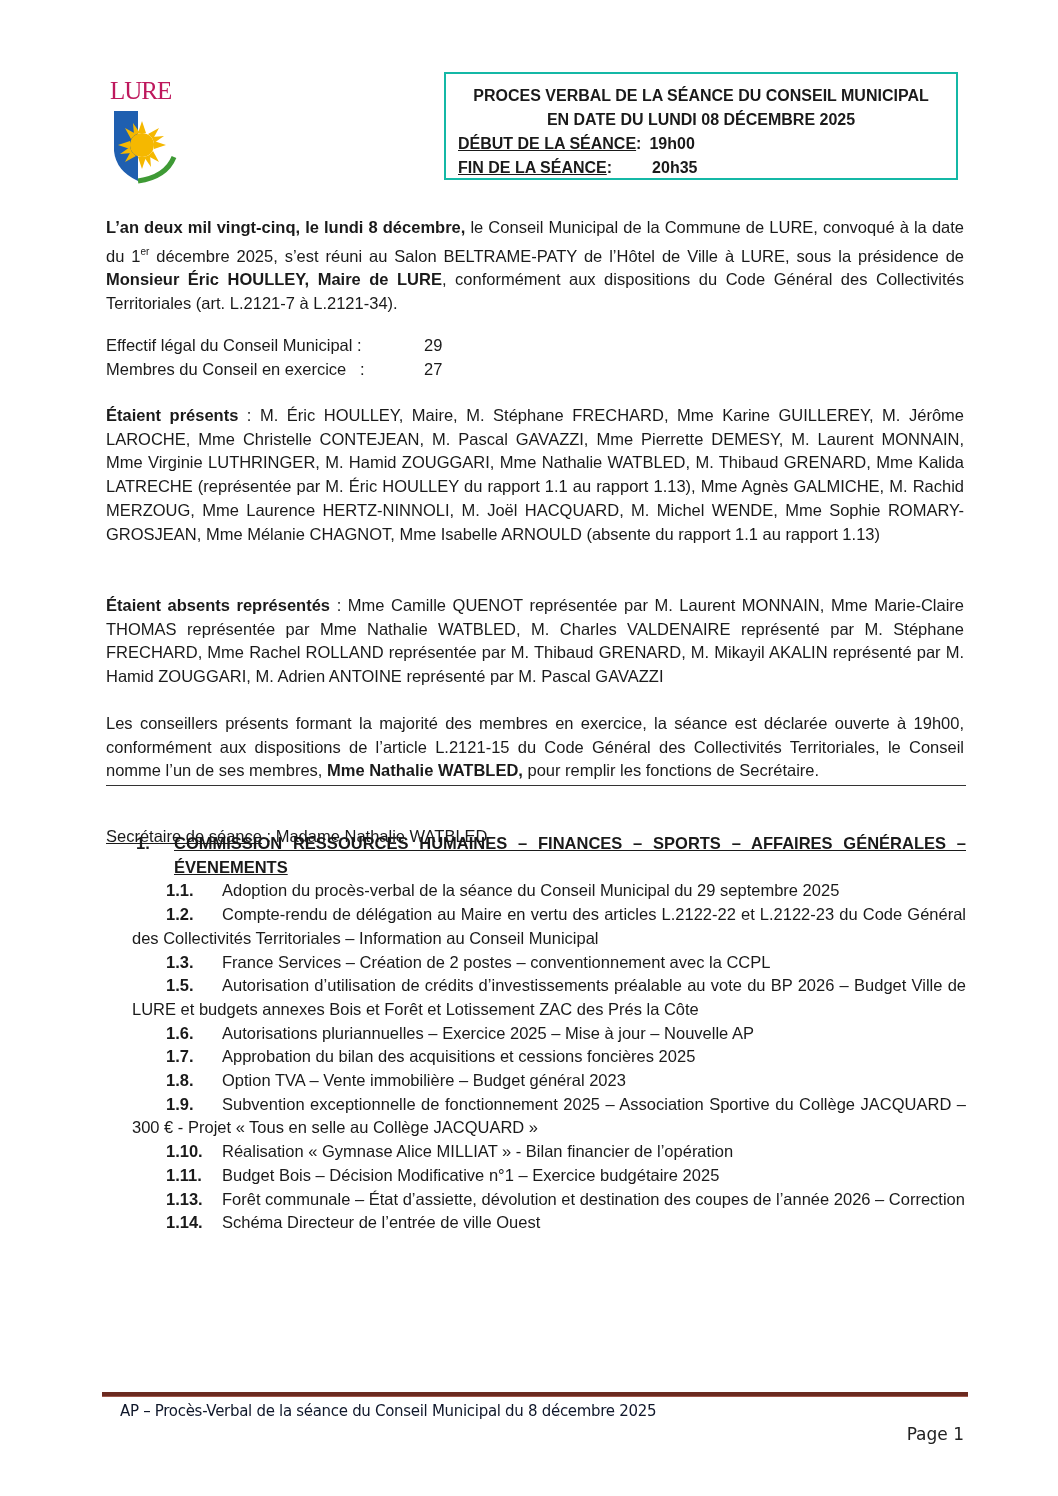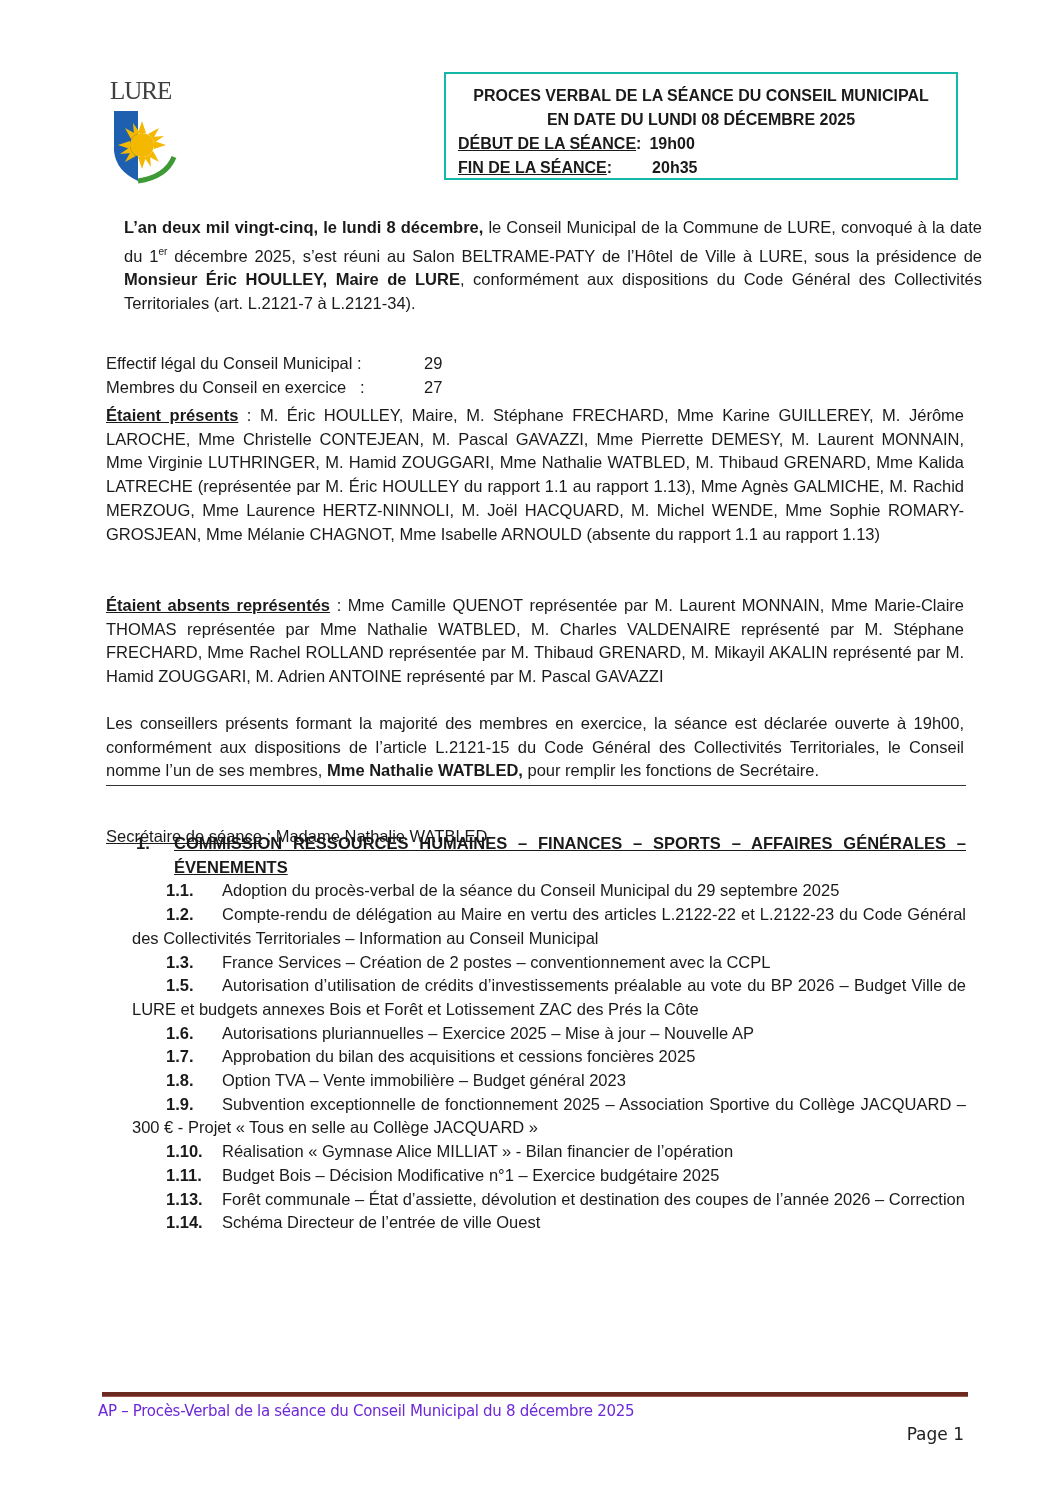--- a/index.html
+++ b/index.html
@@ -3,21 +3,21 @@
 <meta charset="utf-8">
 <style>
   html, body { margin: 0; padding: 0; background: #ffffff; }
   body {
     width: 1058px; height: 1496px; position: relative; overflow: hidden;
     font-family: "Liberation Sans", sans-serif; color: #1a1a1a;
   }
   .logo { position: absolute; left: 108px; top: 78px; width: 80px; }
   .logo-word {
     font-family: "Liberation Serif", serif; font-size: 25px; letter-spacing: -1px;
-    color: #404040; line-height: 25px; margin-left: 2px;
+    color: #be185d; line-height: 25px; margin-left: 2px;
   }
   .logo svg { display: block; margin-top: 4px; }
 
   .title-box {
     position: absolute; left: 444px; top: 72px; width: 514px; height: 108px;
     border: 2px solid #14b8a6; box-sizing: border-box; padding: 10px 12px 0 12px;
     font-weight: bold; font-size: 16px; line-height: 24px;
   }
   .title-line { text-align: center; }
   .title-kv { display: flex; }
@@ -25,45 +25,45 @@
   .title-kv.start .v { margin-left: 8px; }
   .title-kv.end .v { margin-left: 40px; }
 
   .body {
     position: absolute; left: 106px; width: 858px;
     font-size: 16.5px; line-height: 23.7px;
   }
   .justify { text-align: justify; }
   .b { font-weight: bold; }
   .u { text-decoration: underline; }
-  .lbl { font-weight: bold; text-decoration: underline; }
+  .lbl { font-weight: bold; }
 
-  #intro { top: 216px; margin-left: 18px; }
-  #counts { top: 352px; }
+  #intro { top: 216px; }
+  #counts { top: 334px; }
   .count-row { display: flex; }
   .count-row .k { width: 318px; }
   #presents { top: 404px; }
   #absents { top: 594px; }
   #ouverture { top: 712px; }
   .sep { position: absolute; left: 106px; top: 785px; width: 860px; height: 0; border-top: 1.5px solid #333; }
   #secretaire { top: 825px; font-weight: normal; }
 
   #agenda { position: absolute; left: 132px; top: 832px; width: 834px; font-size: 16.5px; line-height: 23.7px; }
   .section-head { display: flex; font-weight: bold; }
   .section-head .num { width: 38px; padding-left: 4px; }
   .section-head .txt { flex: 1; text-decoration: underline; text-align: justify; }
   .item { text-align: justify; text-indent: 34px; }
   .item .n { font-weight: bold; display: inline-block; text-indent: 0; width: 56px; }
 
   .footer-rule {
     position: absolute; left: 102px; top: 1392px; width: 866px; height: 4px;
     background: #6b2a20; border-bottom: 1px solid #a0584c;
   }
   .footer-text {
-    position: absolute; left: 98px; top: 1402px; font-size: 16.5px; color: #6d28d9;
+    position: absolute; left: 120px; top: 1402px; font-size: 16.5px; color: #0f172a;
     font-family: "DejaVu Sans", sans-serif; font-size: 15px; letter-spacing: -0.3px;
   }
   .page-num {
     position: absolute; right: 94px; top: 1424px; font-size: 17px; color: #222;
     font-family: "DejaVu Sans", sans-serif;
   }
 </style>
 </head>
 <body>
 

